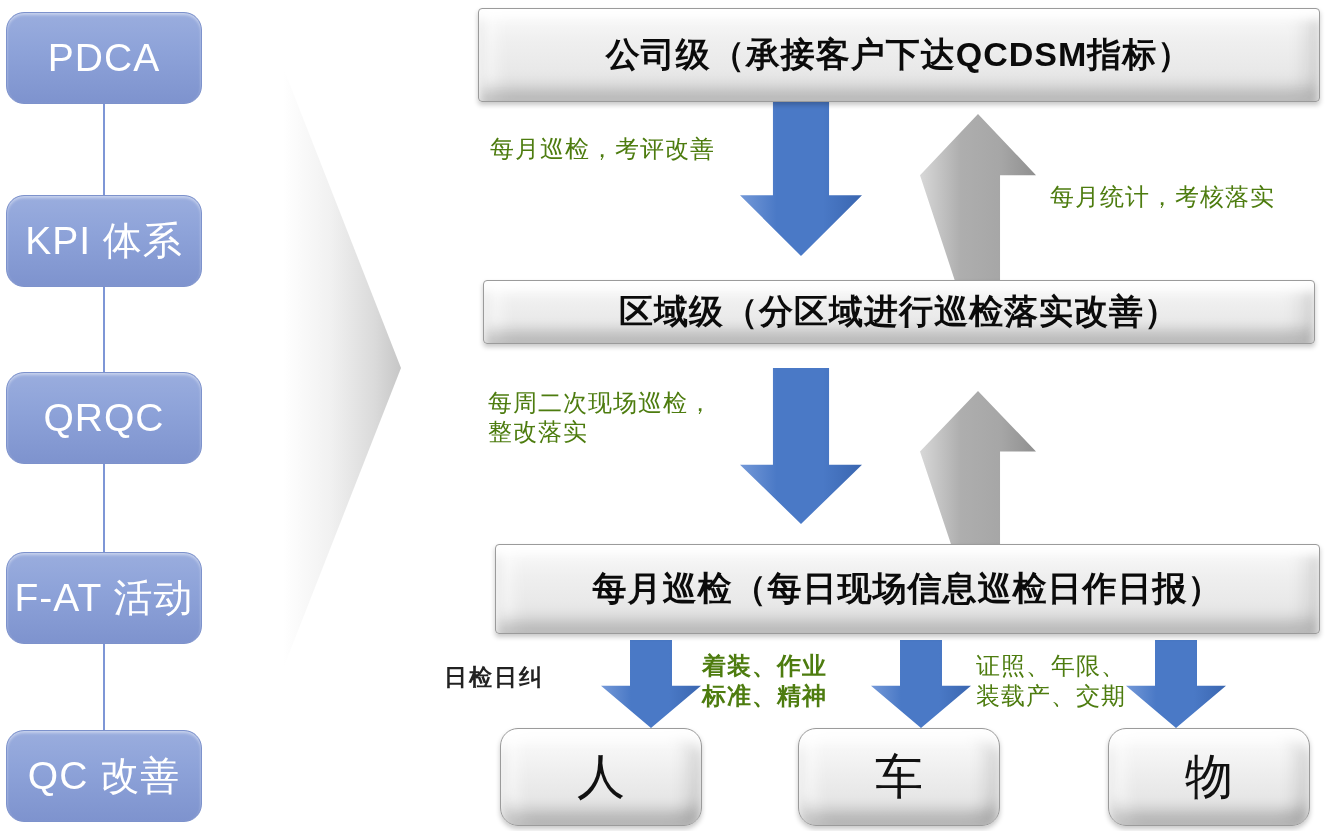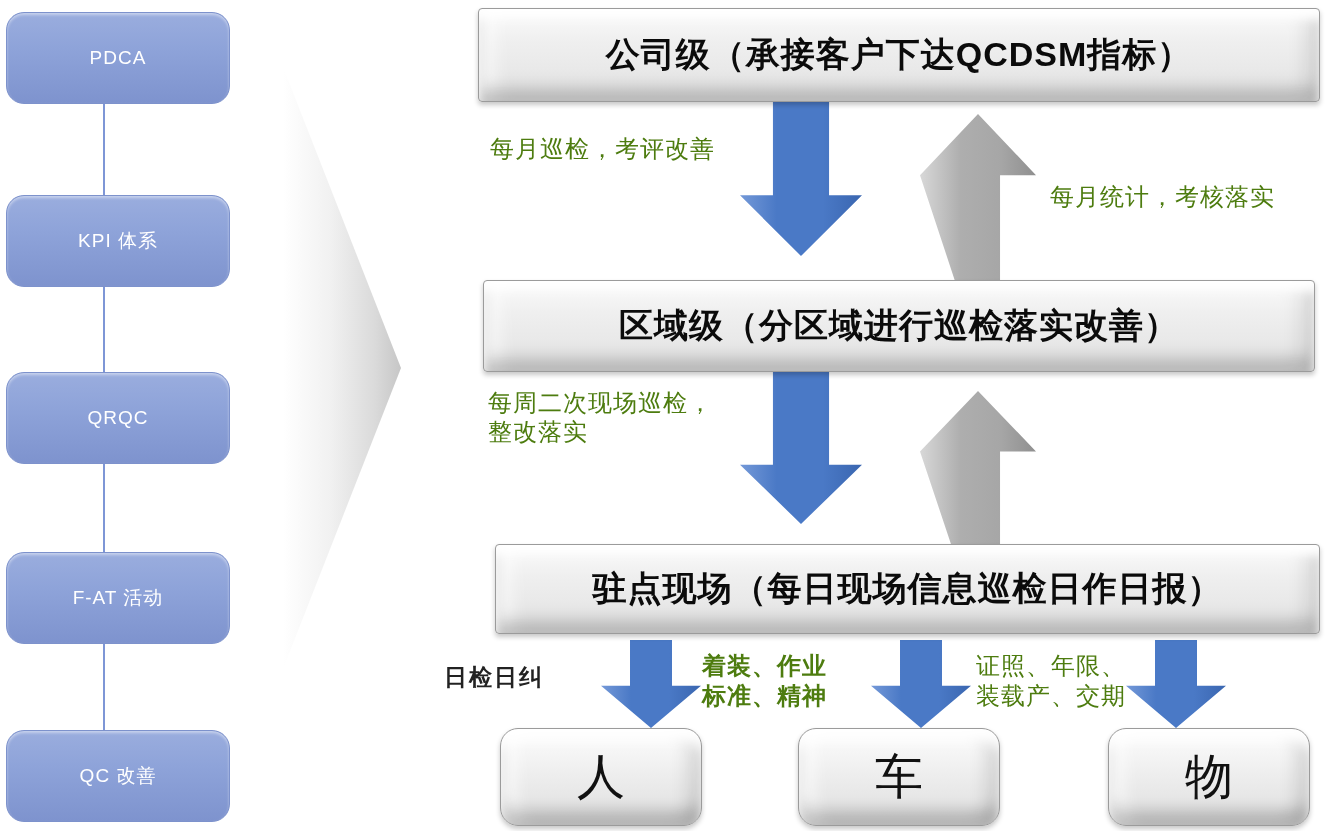--- a/index.html
+++ b/index.html
@@ -9,26 +9,26 @@
   .canvas{
     position:relative; width:1333px; height:831px; background:#ffffff; overflow:hidden;
   }
 
   
   .connector{
     position:absolute; left:103px; top:60px; width:2px; height:715px;
     background:#7e96d6; z-index:0;
   }
   .blue-box{
-    position:absolute; left:6px; width:224px; height:92px; z-index:1;
+    position:absolute; left:6px; width:196px; height:92px; z-index:1;
     border-radius:18px;
     background:linear-gradient(180deg,#9aadde 0%,#8ea3d9 40%,#7e93ce 100%);
     border:1px solid #7d92cc;
     display:flex; align-items:center; justify-content:center;
-    color:#ffffff; font-size:19px; letter-spacing:1px;
+    color:#ffffff; font-size:39px; letter-spacing:1px;
     box-shadow:inset 0 2px 3px rgba(255,255,255,.45);
   }
 
   
   .funnel{
     position:absolute; left:283px; top:67px; width:118px; height:602px; z-index:0;
     clip-path:polygon(0 0, 100% 50%, 0 100%);
     background:linear-gradient(90deg,#ffffff 0%,#f1f1f1 40%,#dadada 78%,#c6c6c6 100%);
   }
 
@@ -113,25 +113,25 @@
   </div>
   <div class="blue-box" style="top:730px">
     <span>QC 改善</span>
   </div>
 
   <div class="funnel"></div>
 
   <div class="level-bar" style="left:478px; top:8px;   width:842px; height:94px;">
     <span>公司级（承接客户下达QCDSM指标）</span>
   </div>
-  <div class="level-bar" style="left:483px; top:280px; width:832px; height:92px;text-align:right;">
+  <div class="level-bar" style="left:483px; top:280px; width:832px; height:64px;text-align:right;">
     <span>区域级（分区域进行巡检落实改善）</span>
   </div>
   <div class="level-bar" style="left:495px; top:544px; width:825px; height:90px;">
-    <span>驻点现场（每日现场信息巡检日作日报）</span>
+    <span>每月巡检（每日现场信息巡检日作日报）</span>
   </div>
 
   <div class="arrow down blue" style="left:740px; top:96px;  width:122px; height:160px;">
     <div class="shape"></div>
   </div>
   <div class="arrow up gray" style="left:920px; top:114px; width:116px; height:170px;">
     <div class="shape"></div>
   </div>
   <div class="arrow down blue" style="left:740px; top:368px; width:122px; height:156px;">
     <div class="shape"></div>

